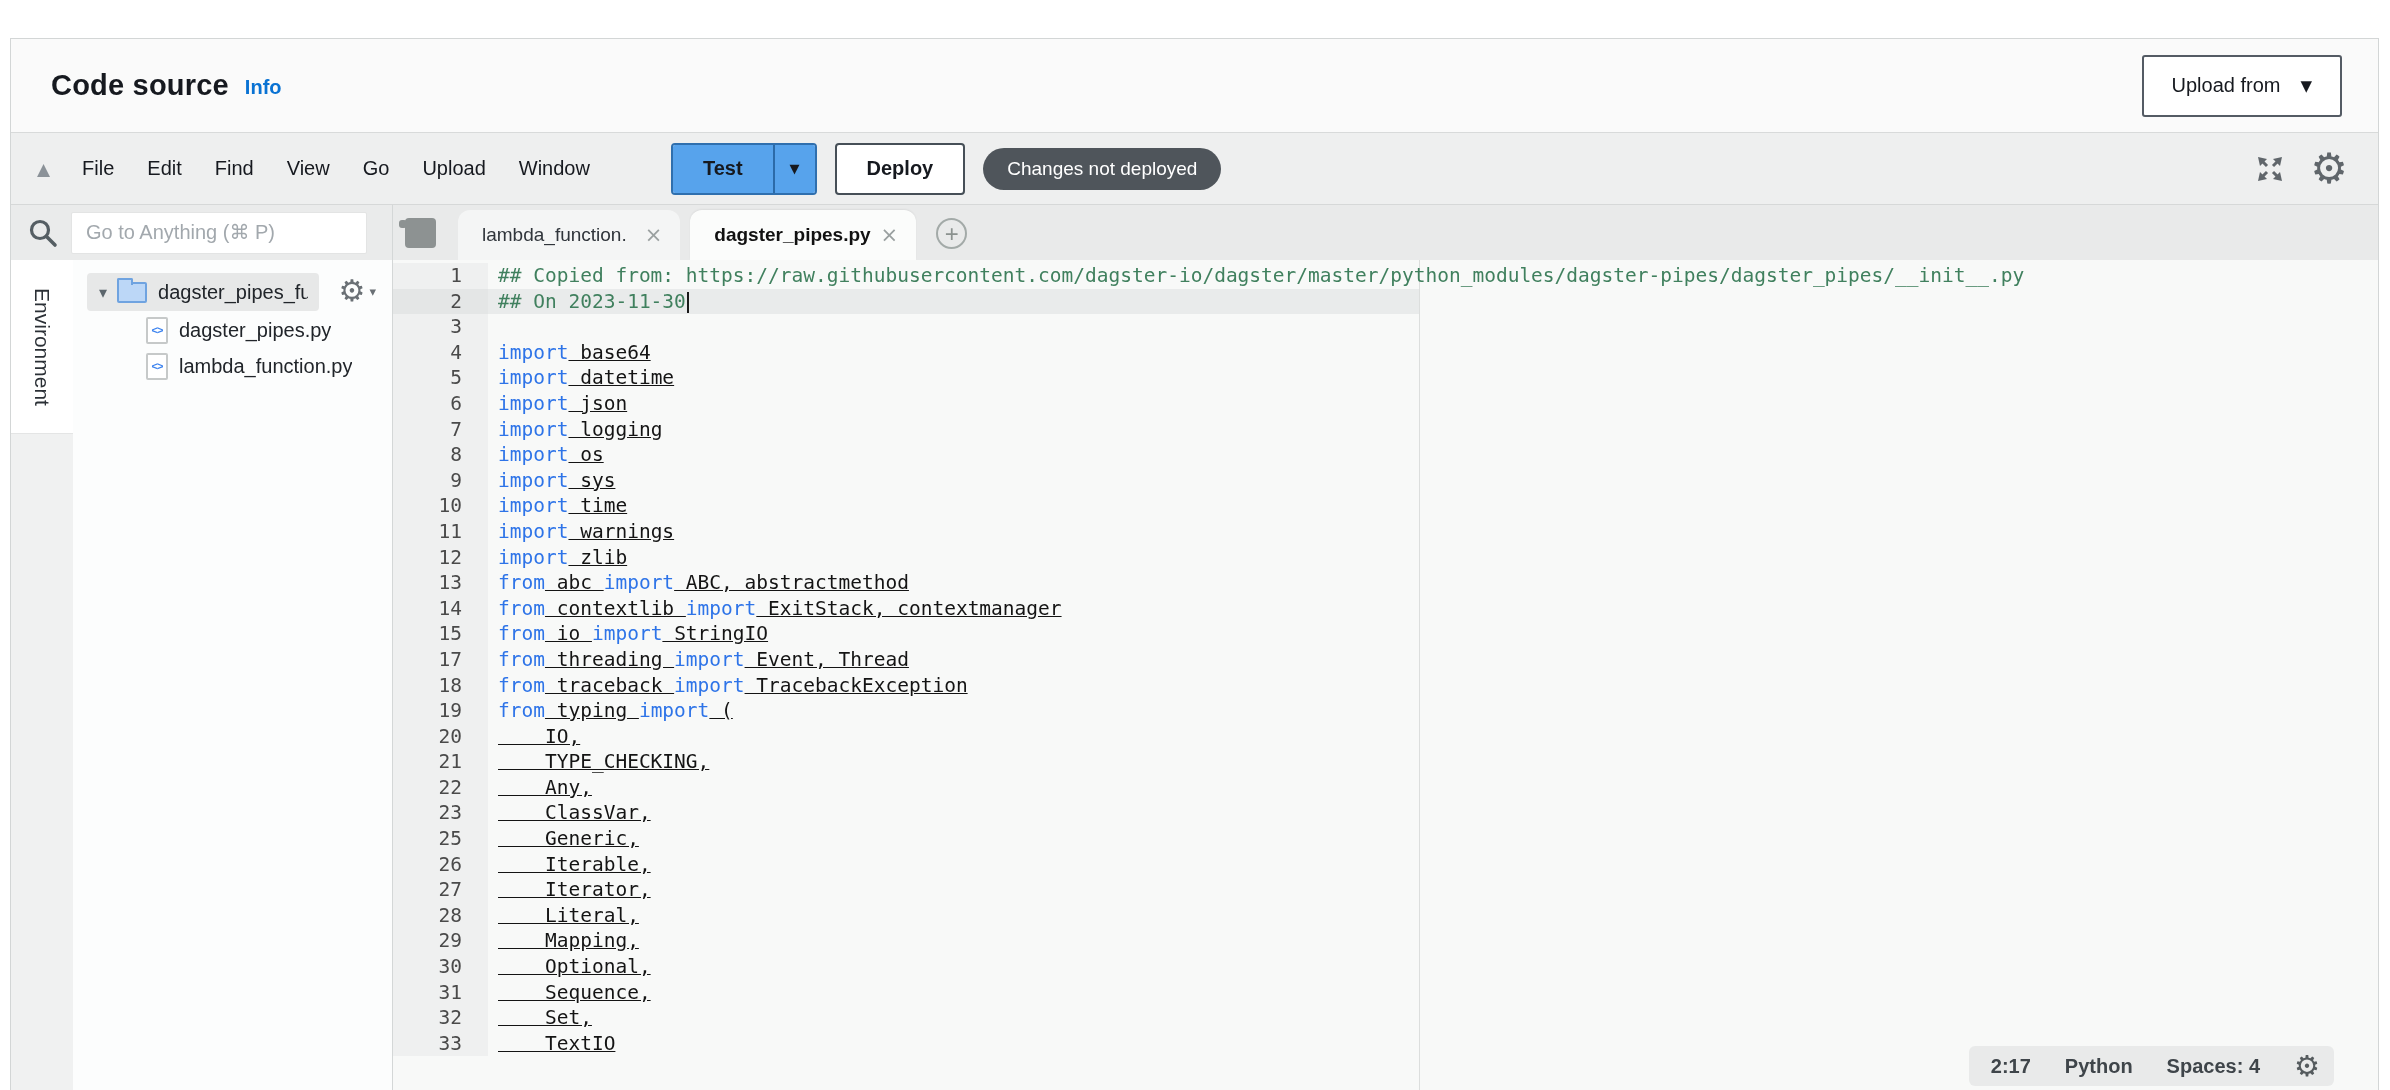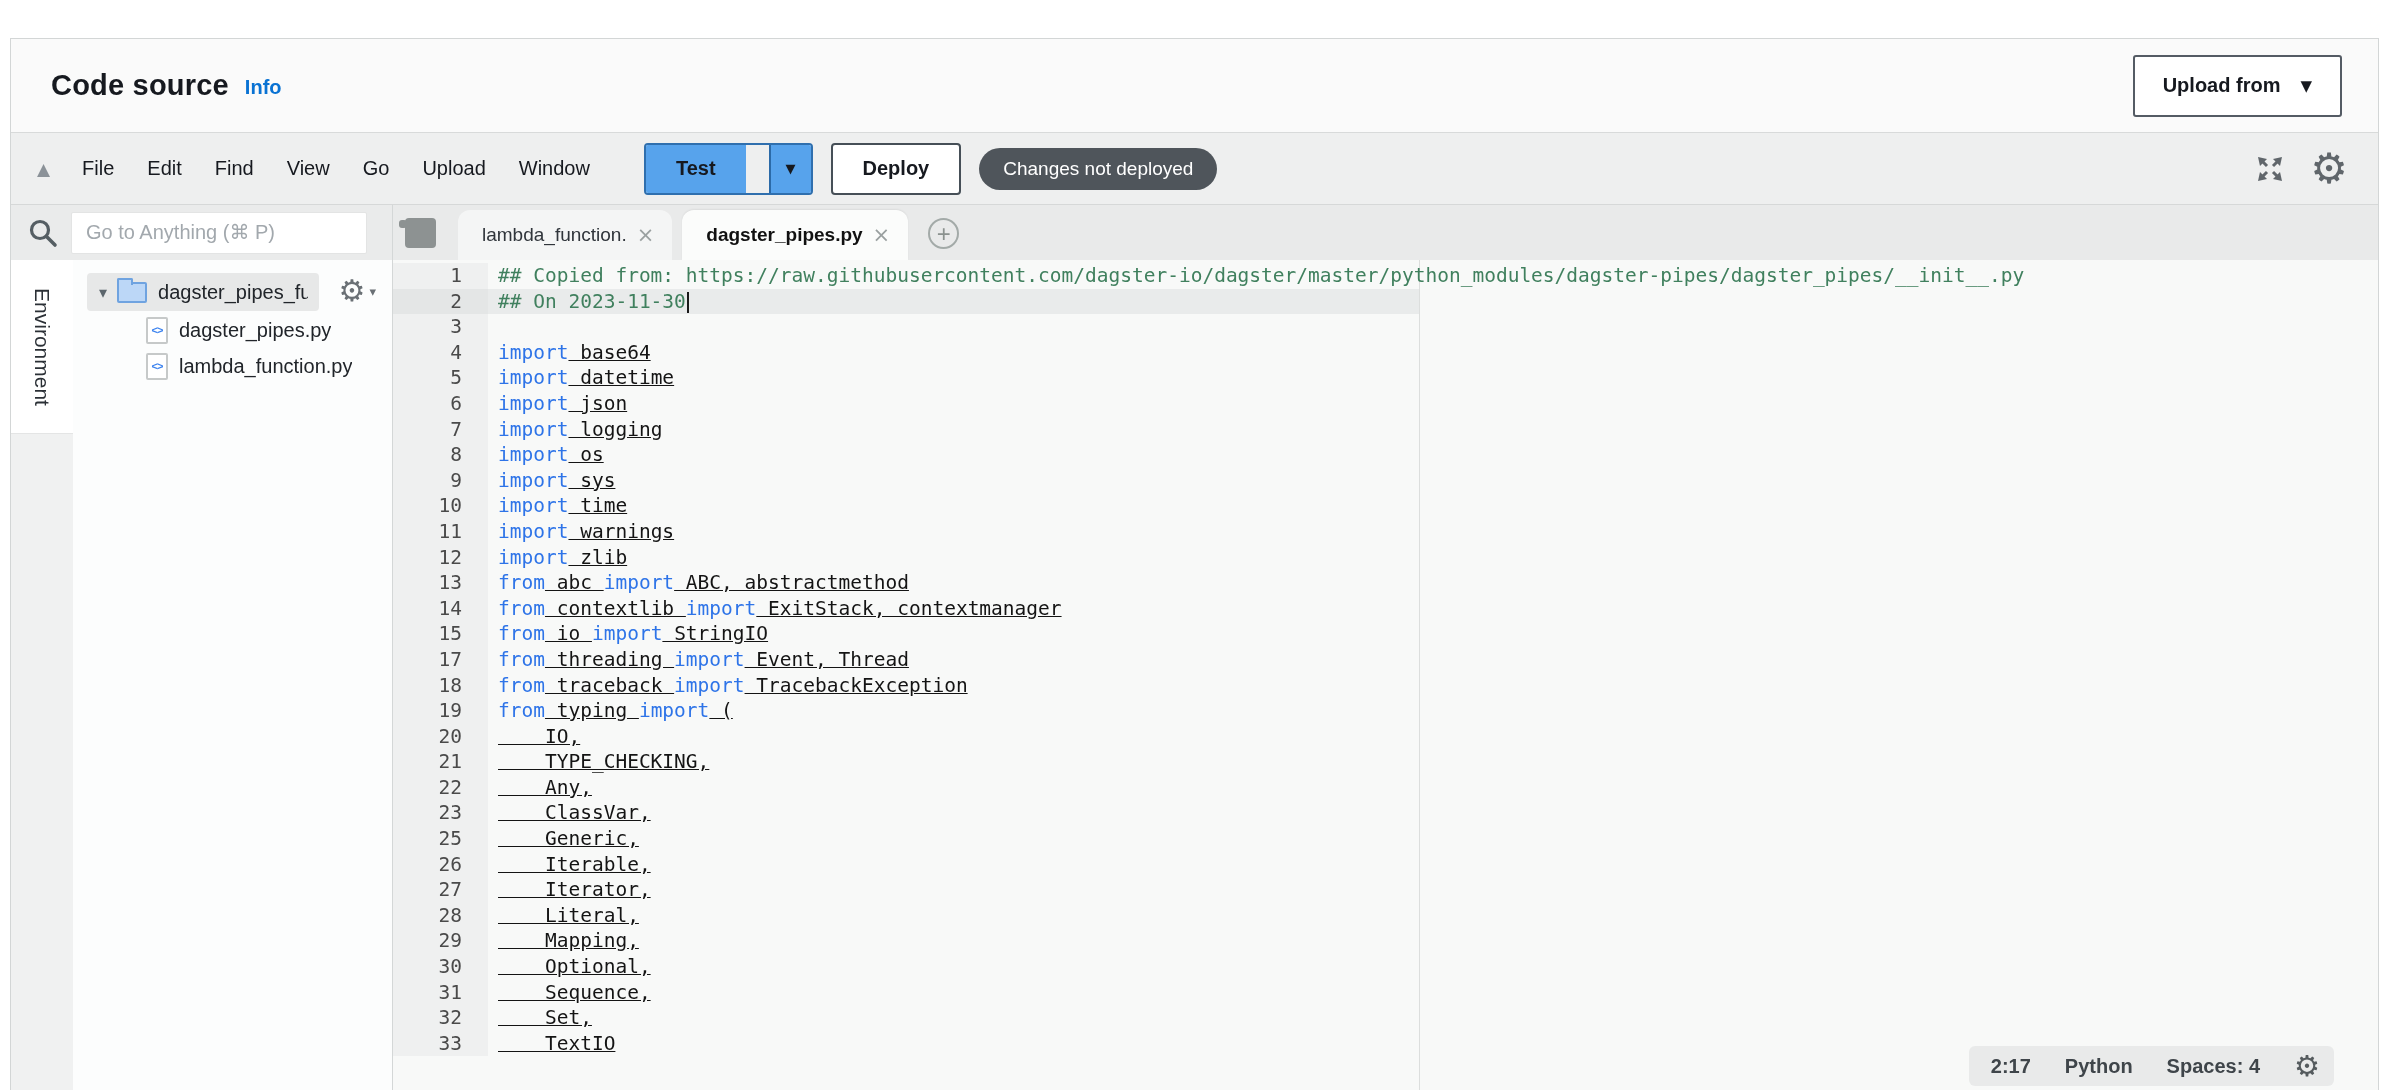--- a/index.html
+++ b/index.html
@@ -9,31 +9,31 @@
   
   .panel { position:absolute; left:10px; top:38px; width:2369px; height:1058px;
            border:1px solid #d3d6d6; border-bottom-color:#9aa0a0; background:#fff; }
 
   
   .panel-header { height:94px; background:#fafafa; border-bottom:1px solid #d8dada;
                   display:flex; align-items:center; padding:0 36px 0 40px; }
   .page-title { font-size:29px; font-weight:bold; color:#16191f; letter-spacing:0.2px; }
   .info-link { font-size:20px; font-weight:bold; color:#0972d3; margin-left:16px; margin-top:4px; cursor:pointer; }
   .upload-btn { margin-left:auto; height:62px; padding:3px 28px; background:#fff;
-                border:2px solid #545b64; border-radius:3px; font-size:20px; font-weight:bold;
+                border:2px solid #545b64; border-radius:3px; font-size:20px; font-weight:normal;
                 color:#16191f; display:flex; align-items:center; cursor:pointer; font-family:inherit; }
   .upload-btn .caret { font-family:"DejaVu Sans", sans-serif; font-size:15px; margin-left:20px; }
 
   
   .menu-bar { height:72px; background:#eeefef; border-bottom:1px solid #d6d8d8;
               display:flex; align-items:center; padding:0 30px 0 26px; }
   .collapse-icon { font-family:"DejaVu Sans", sans-serif; font-size:17px; color:#8b9298; cursor:pointer; }
   .menus { display:flex; gap:33px; margin-left:32px; }
   .menu-item { font-size:20px; color:#16191f; cursor:pointer; }
-  .test-split { display:flex; margin-left:54px; height:52px; border:2px solid #2f6fae; border-radius:4px; overflow:hidden;gap:23px; }
+  .test-split { display:flex; margin-left:81px; height:52px; border:2px solid #2f6fae; border-radius:4px; overflow:hidden; }
   .test-main { background:#57a3ec; border:none; padding:0 30px; font-size:20px; font-weight:bold; color:#16191f; cursor:pointer; font-family:inherit; }
   .test-caret { background:#57a3ec; border:none; border-left:2px solid #2b6aa8; width:42px; cursor:pointer;
                 font-family:"DejaVu Sans", sans-serif; font-size:13px; color:#16191f; }
   .deploy-btn { margin-left:18px; height:52px; padding:0 30px; background:#fff; border:2px solid #464f57;
                 border-radius:4px; font-size:20px; font-weight:bold; color:#16191f; cursor:pointer; font-family:inherit; }
   .badge { margin-left:18px; height:42px; background:#4f555b; color:#fff; border-radius:21px;
            display:flex; align-items:center; padding:0 24px; font-size:19px; }
   .menu-right { margin-left:auto; display:flex; align-items:center; gap:24px; }
   .fullscreen-icon { cursor:pointer; display:block; }
   .gear-glyph { font-family:"DejaVu Sans", sans-serif; color:#60666b; cursor:pointer; line-height:1; }
@@ -73,21 +73,21 @@
                display:flex; align-items:center; justify-content:center; flex:none;
                font-size:11px; font-weight:bold; color:#3b82ef; letter-spacing:-1px; }
 
   
   .editor { flex:1; display:flex; flex-direction:column; min-width:0; }
   .tab-bar { height:55px; background:#e9eaea; display:flex; align-items:flex-end; padding-left:10px; flex:none; }
   .tablist-icon { width:31px; height:30px; margin:0 0 12px 2px; background:#8d9292; border-radius:4px; position:relative; cursor:pointer;
                   background-image:linear-gradient(#8d9292 0 0), repeating-linear-gradient(to bottom, transparent 0 5px, #f2f3f3 5px 8px, transparent 8px 8px); }
   .tablist-icon::before { content:""; position:absolute; left:-6px; top:2px; width:8px; height:8px; background:#8d9292; border-radius:3px; }
   .tab { height:50px; display:flex; align-items:center; border-radius:12px 12px 0 0; padding:0 18px 0 24px; cursor:pointer; }
-  .tab-inactive { background:#f4f5f5; margin-left:22px; }
+  .tab-inactive { background:#f4f5f5; margin-left:22px;gap:8px; }
   .tab-active { background:#fbfcfb; margin-left:10px; box-shadow:0 -1px 2px rgba(0,0,0,0.06); }
   .tab-label { font-size:19px; color:#30353b; white-space:nowrap; }
   .tab-active .tab-label { font-weight:bold; color:#111; }
   .tab-close { font-family:"DejaVu Sans", sans-serif; font-size:21px; color:#9aa0a0; margin-left:10px; cursor:pointer; }
   .plus-btn { width:31px; height:31px; border:2px solid #a3aaa8; border-radius:50%; color:#8b928f;
               display:flex; align-items:center; justify-content:center; font-size:24px; font-weight:300;
               margin:0 0 11px 20px; cursor:pointer; line-height:1; }
 
   .code-area { position:relative; flex:1; background:#f8f9f8; overflow:hidden; padding-top:3px; }
   .print-margin { position:absolute; left:1026px; top:0; bottom:0; width:1px; background:#dcdedd; z-index:1; }

